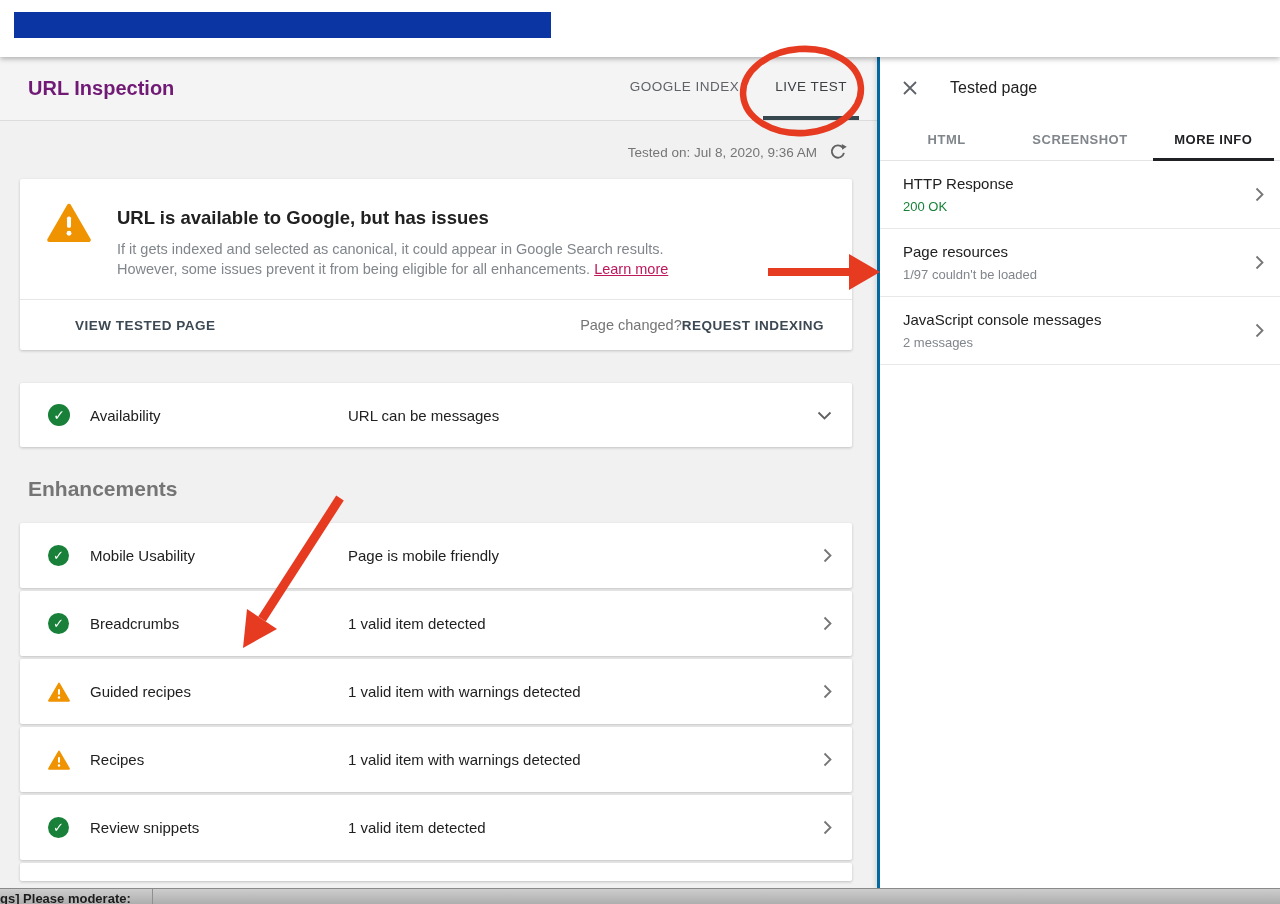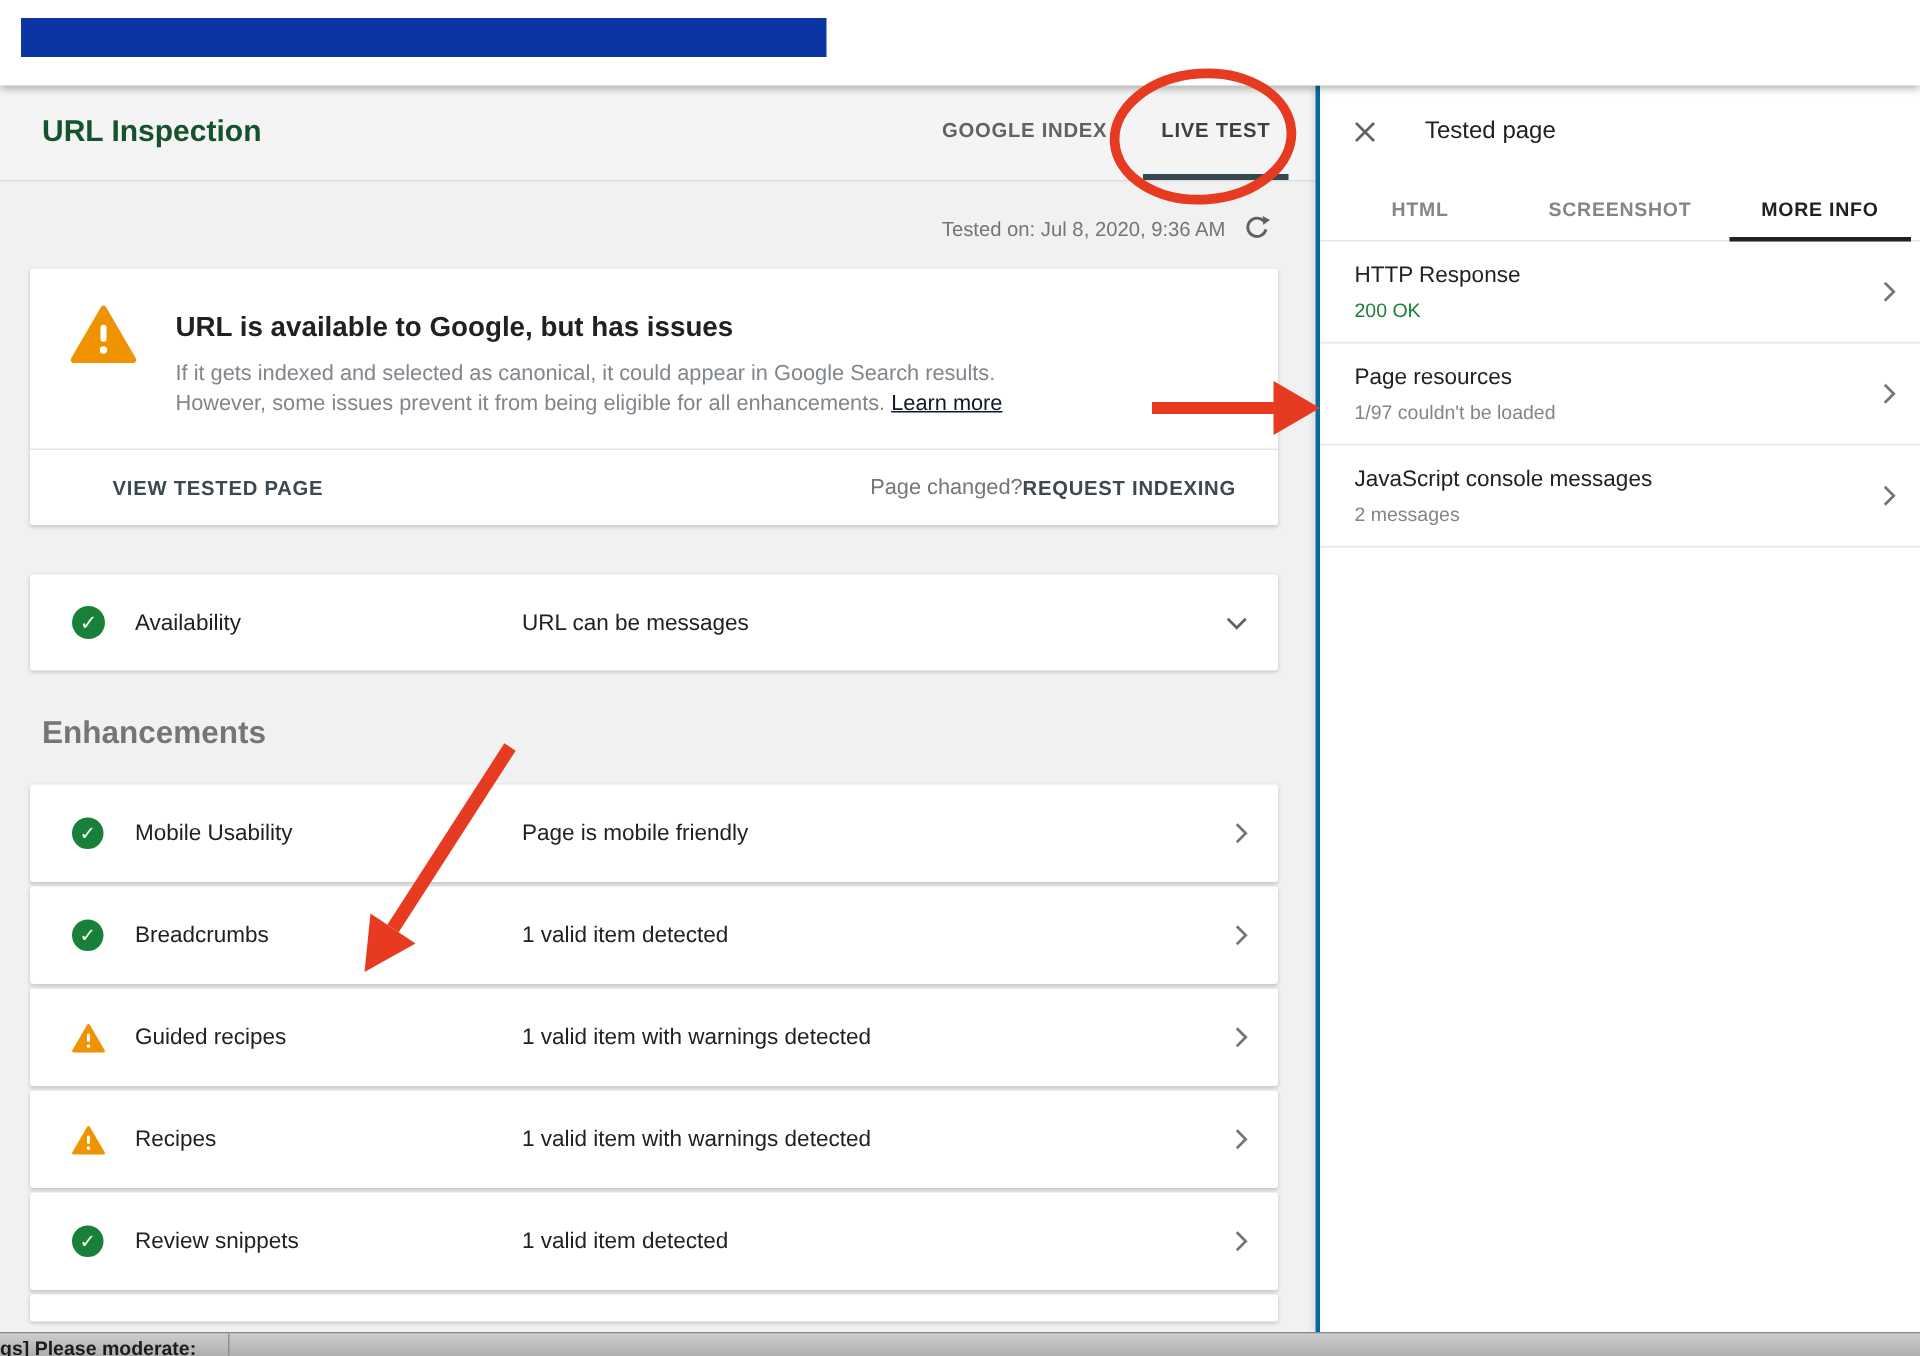--- a/index.html
+++ b/index.html
@@ -10,36 +10,36 @@
   
   .top-strip { position:absolute; top:0; left:0; width:100%; height:57px; background:#fff; z-index:4; box-shadow:0 2px 5px rgba(0,0,0,0.28); }
   .redaction-bar { position:absolute; left:14px; top:12px; width:537px; height:26px; background:#0b35a3; }
 
   
   .main { position:absolute; top:57px; left:0; width:100%; height:831px; background:#f1f1f1; }
 
   
   .left-col { position:absolute; left:0; top:0; width:877px; height:100%; }
   .left-header { height:64px; background:#f4f4f4; border-bottom:1px solid #dcdcdc; display:flex; align-items:stretch; padding:0 18px 0 28px; }
-  .page-title { font-size:20px; font-weight:bold; color:#14532d; flex:1; align-self:center; }
+  .page-title { font-size:20px; font-weight:bold; color:#701a75; flex:1; align-self:center; }
   .left-tabs { display:flex; gap:12px; }
-  .tab { display:flex; align-items:center; padding:12px 12px; font-size:13.5px; font-weight:bold; letter-spacing:0.5px; color:#5f6368; border-bottom:4px solid transparent; cursor:pointer; }
+  .tab { display:flex; align-items:center; padding:12px 12px; font-size:13.5px; font-weight:normal; letter-spacing:0.5px; color:#5f6368; border-bottom:4px solid transparent; cursor:pointer; }
   .tab.active { color:#3c4043; border-bottom-color:#37474f; }
 
   .left-content { padding:0 25px 0 20px; }
   .tested-on-row { display:flex; justify-content:flex-end; align-items:center; gap:12px; padding:22px 5px 18px 0; font-size:13.5px; color:#757575; }
   .refresh-btn { display:flex; align-items:center; cursor:pointer; }
 
   .card { background:#fff; border-radius:2px; box-shadow:0 1px 3px rgba(0,0,0,0.2); }
 
   
   .verdict-main { display:flex; gap:26px; padding:24px 30px 20px 27px; }
   .verdict-title { font-size:18.5px; font-weight:bold; color:#212121; margin:4px 0 10px; }
   .verdict-body { font-size:14.5px; line-height:20px; color:#80868b; max-width:610px; }
-  .learn-more { color:#0f172a; text-decoration:underline; cursor:pointer; }
+  .learn-more { color:#be185d; text-decoration:underline; cursor:pointer; }
   .verdict-footer { border-top:1px solid #e6e6e6; display:flex; align-items:center; justify-content:space-between; padding:17px 28px 17px 55px; }
   .text-btn { background:none; border:none; font-family:inherit; font-size:13.5px; font-weight:bold; letter-spacing:0.5px; color:#3c4852; cursor:pointer; }
   .footer-right { display:flex; align-items:center; }
   .page-changed { font-size:14.5px; color:#757575; }
 
   
   .row { display:flex; align-items:center; padding:0 20px 0 28px; }
   .row-icon { width:22px; display:flex; }
   .row-label { margin-left:20px; width:258px; font-size:15px; color:#212121; }
   .row-status { flex:1; font-size:15px; color:#212121; }

